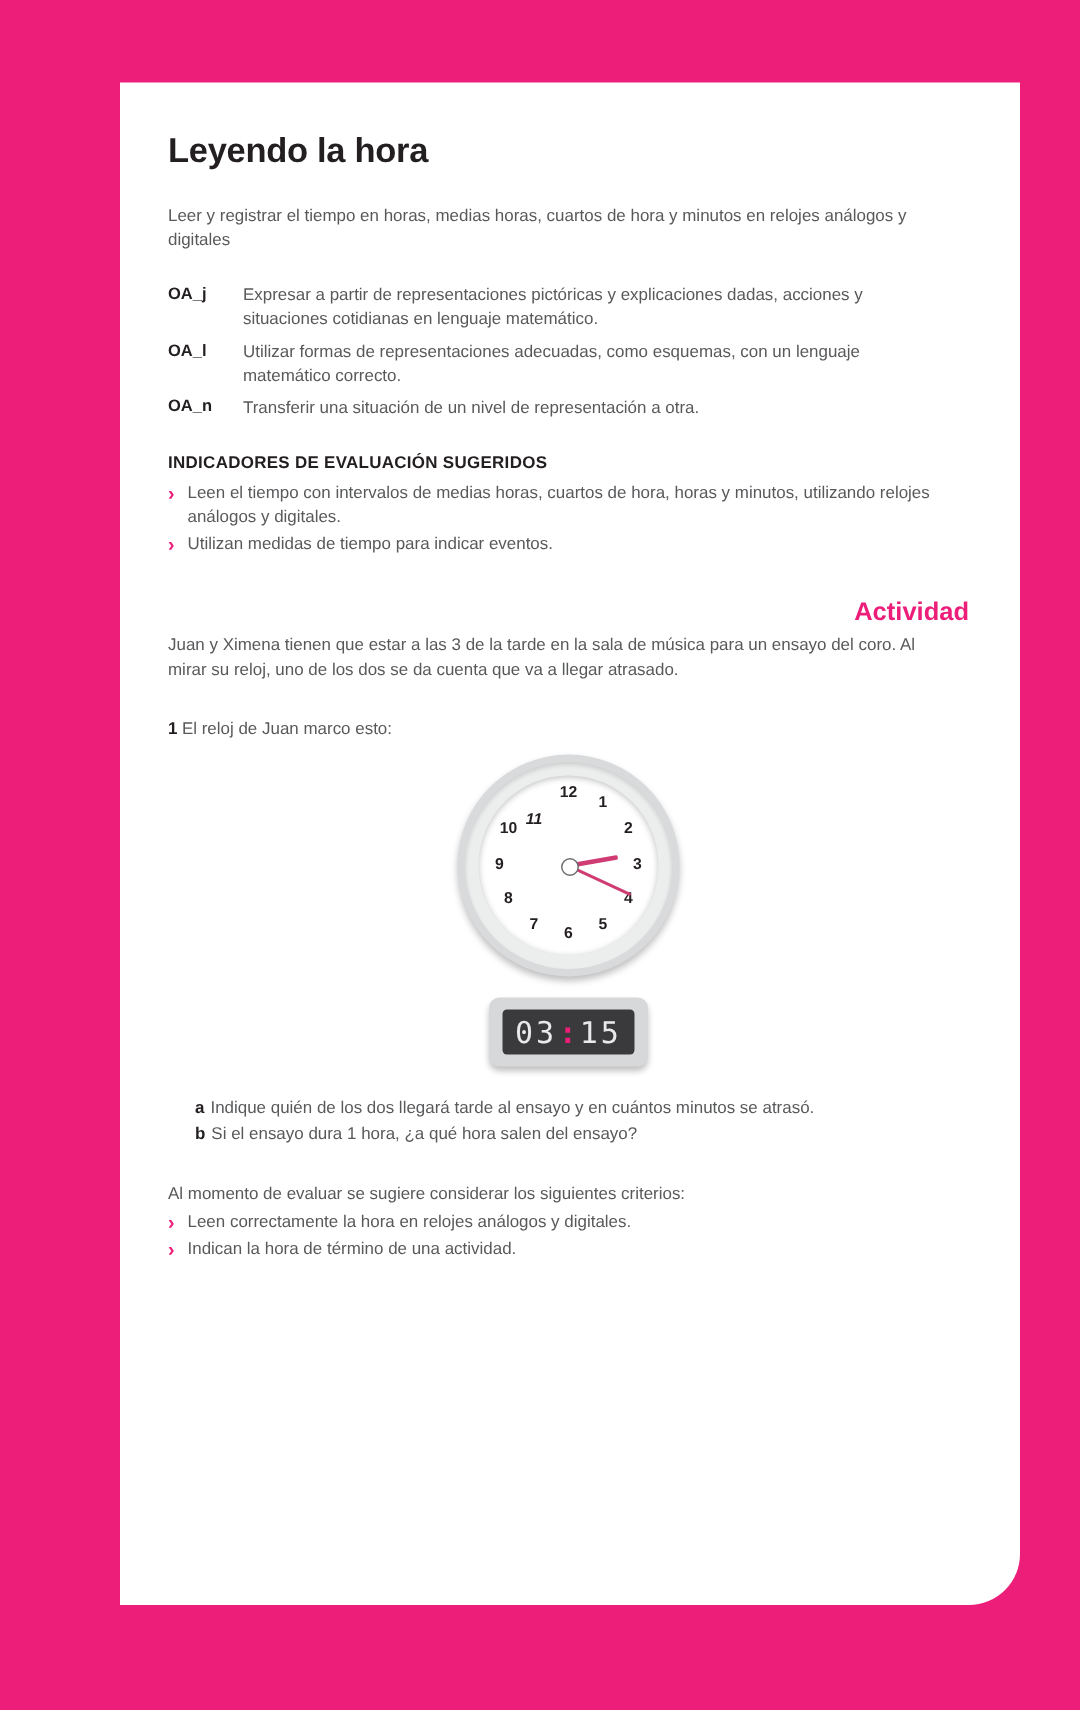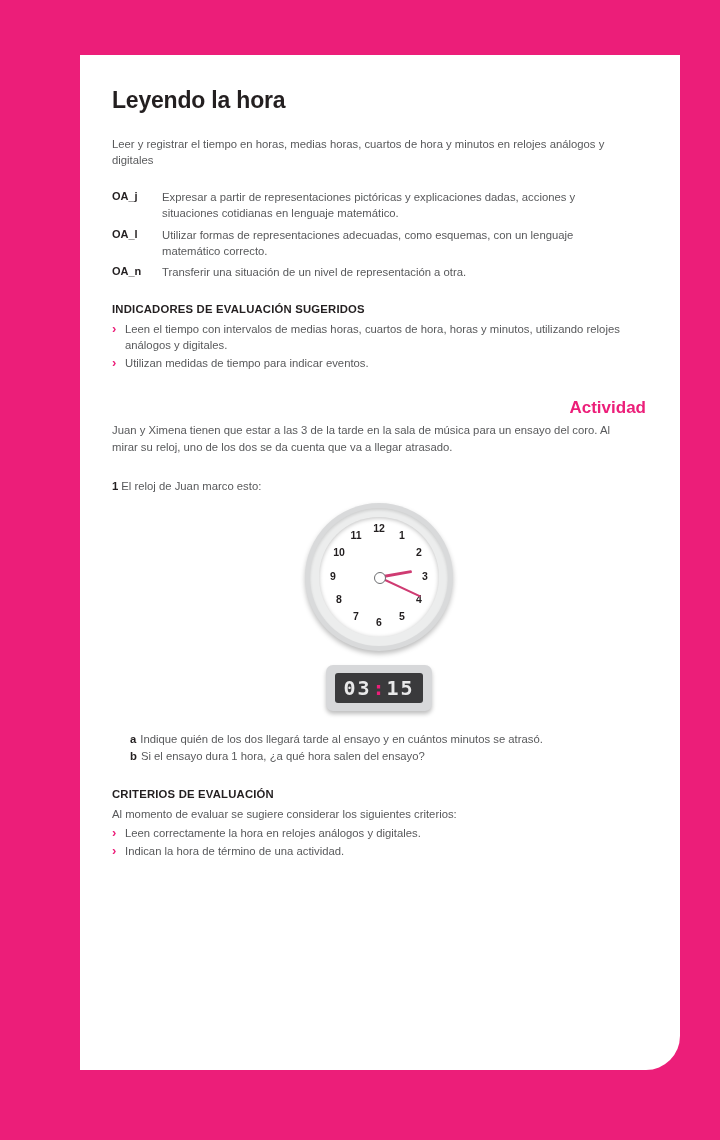--- a/index.html
+++ b/index.html
@@ -236,21 +236,21 @@
     background: #3a3a3c;
     display: flex;
     align-items: center;
     justify-content: center;
     letter-spacing: 1px;
   }
   .dig-digits {
     font-family: "DejaVu Sans Mono", monospace;
     font-size: 20px;
     color: #e9e9ea;
-    font-weight: bold;
+    font-weight: normal;
     letter-spacing: 2px;
   }
   .dig-colon {
     color: #ec1e79;
     font-family: "DejaVu Sans Mono", monospace;
     font-size: 20px;
     font-weight: bold;
     padding: 0 1px;
   }
 </style>
@@ -300,21 +300,21 @@
           <div class="numeral" style="left:75px; top:13px;">1</div>
           <div class="numeral" style="left:92px; top:30px;">2</div>
           <div class="numeral" style="left:98px; top:54px;">3</div>
           <div class="numeral" style="left:92px; top:77px;">4</div>
           <div class="numeral" style="left:75px; top:94px;">5</div>
           <div class="numeral" style="left:52px; top:100px;">6</div>
           <div class="numeral" style="left:29px; top:94px;">7</div>
           <div class="numeral" style="left:12px; top:77px;">8</div>
           <div class="numeral" style="left:6px;  top:54px;">9</div>
           <div class="numeral" style="left:12px; top:30px;">10</div>
-          <div class="numeral" style="left:29px; top:13px;">11</div>
+          <div class="numeral" style="left:29px; top:24px;font-style:italic;">11</div>
         </div>
         <div class="hand-hour" id="hourHand" style="transform: rotate(80deg);"></div>
         <div class="hand-min" id="minHand" style="transform: rotate(115deg);"></div>
         <div class="hub"></div>
       </div>
     </div>
 
 
     <div class="digital-wrap">
       <div class="digital">
@@ -328,21 +328,20 @@
 
     <div class="sub-items">
       <div class="sub-row">
         <span class="sub-letter">a</span><span>Indique quién de los dos llegará tarde al ensayo y en cuántos minutos se atrasó.</span>
       </div>
       <div class="sub-row">
         <span class="sub-letter">b</span><span>Si el ensayo dura 1 hora, ¿a qué hora salen del ensayo?</span>
       </div>
     </div>
 
-    <div class="section-head">CRITERIOS DE EVALUACIÓN</div>
     <p class="crit-intro">Al momento de evaluar se sugiere considerar los siguientes criterios:</p>
     <ul class="bullets">
       <li>Leen correctamente la hora en relojes análogos y digitales.</li>
       <li>Indican la hora de término de una actividad.</li>
     </ul>
 
   </div>
 </div>
 
 </body></html>

